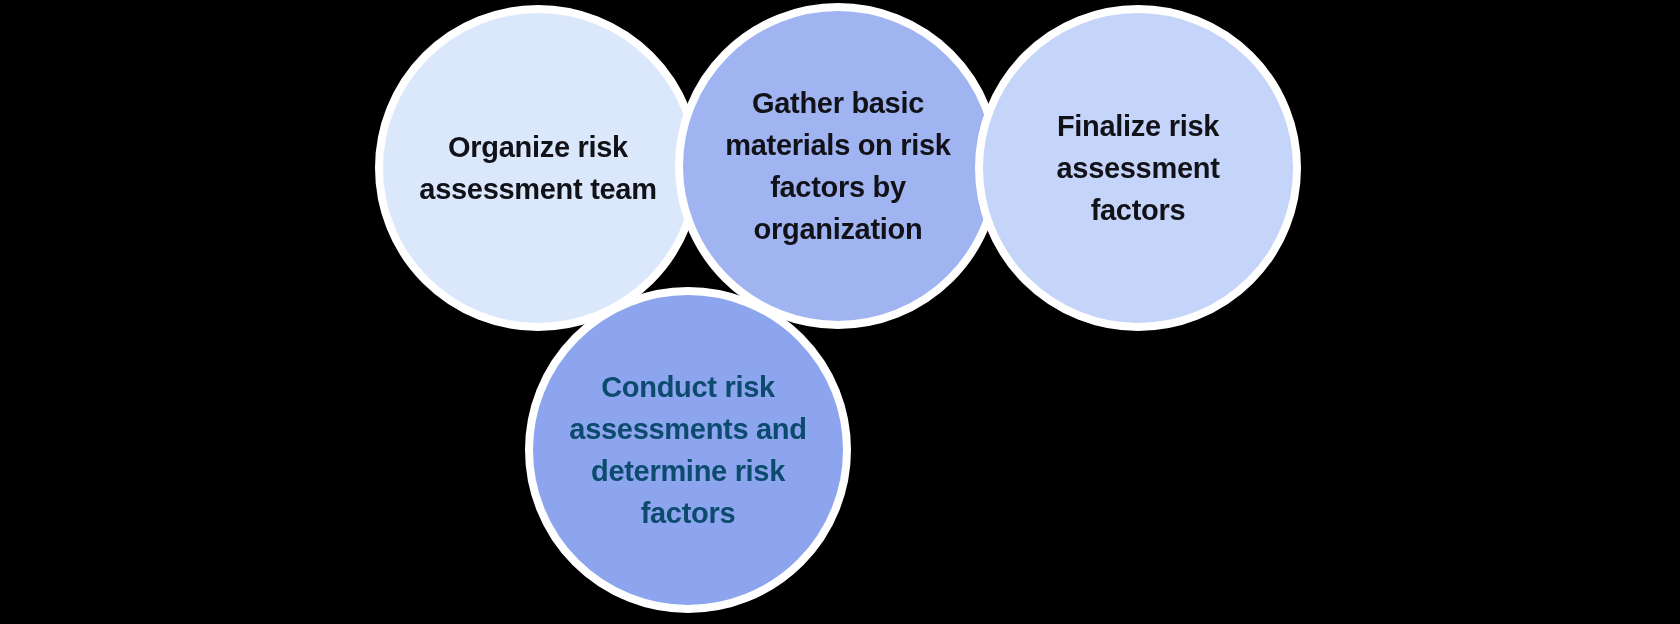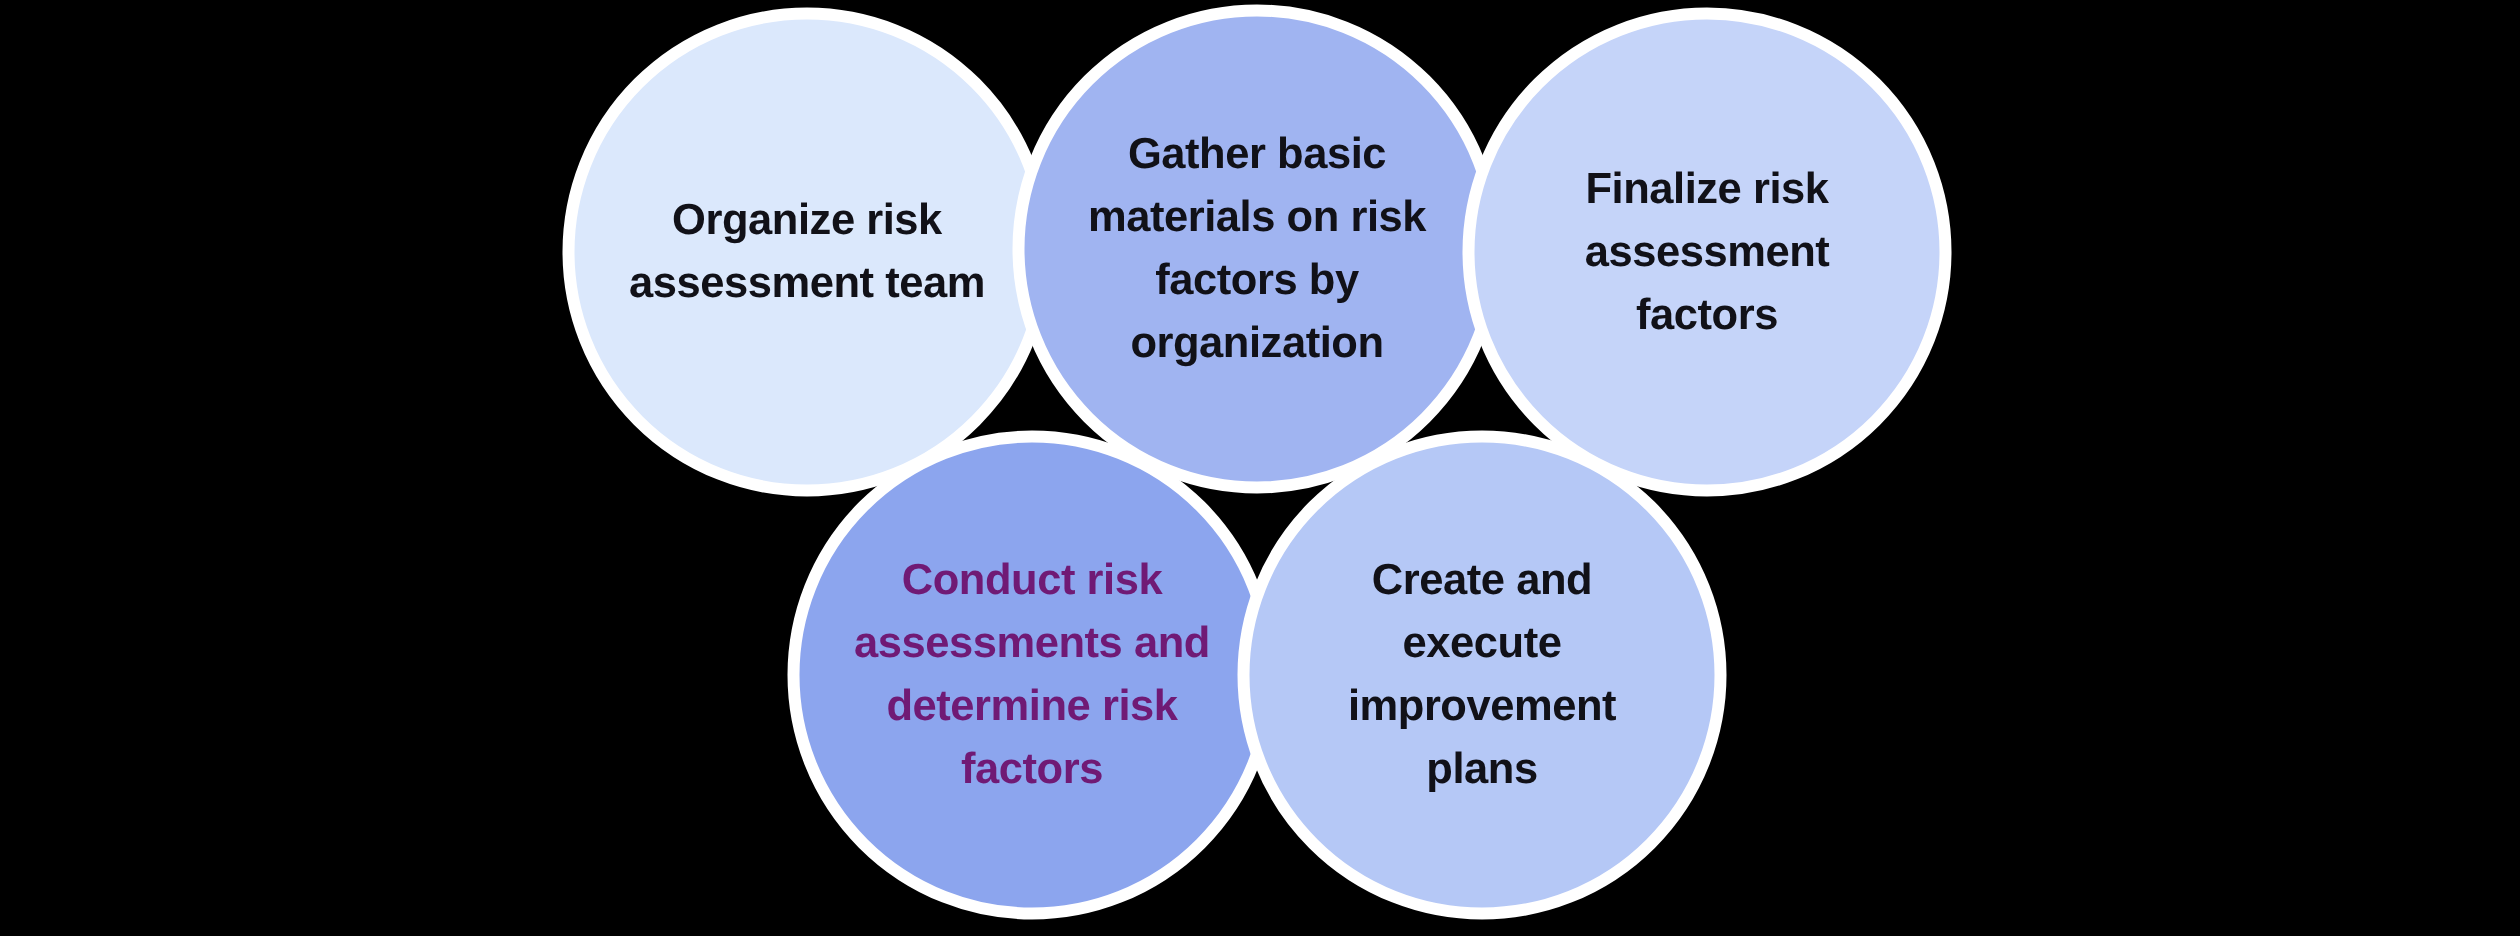--- a/index.html
+++ b/index.html
@@ -61,26 +61,20 @@
 organization</div>
   </div>
 
   <div class="circle c3" style="background-color: rgb(197, 212, 249); border-color: rgb(255, 255, 255);">
     <div class="label" style="color: rgb(17, 17, 24);">Finalize risk
 assessment
 factors</div>
   </div>
 
   <div class="circle c4" style="background-color: rgb(140, 165, 238); border-color: rgb(255, 255, 255);">
-    <div class="label" style="color: #701a75;">Conduct risk
+    <div class="label" style="color: #0c4a6e;">Conduct risk
 assessments and
 determine risk
 factors</div>
   </div>
 
-  <div class="circle c5" style="background-color: rgb(181, 200, 246); border-color: rgb(255, 255, 255);">
-    <div class="label" style="color: rgb(17, 17, 24);">Create and
-execute
-improvement
-plans</div>
-  </div>
 
 </div>
 
 </body></html>

